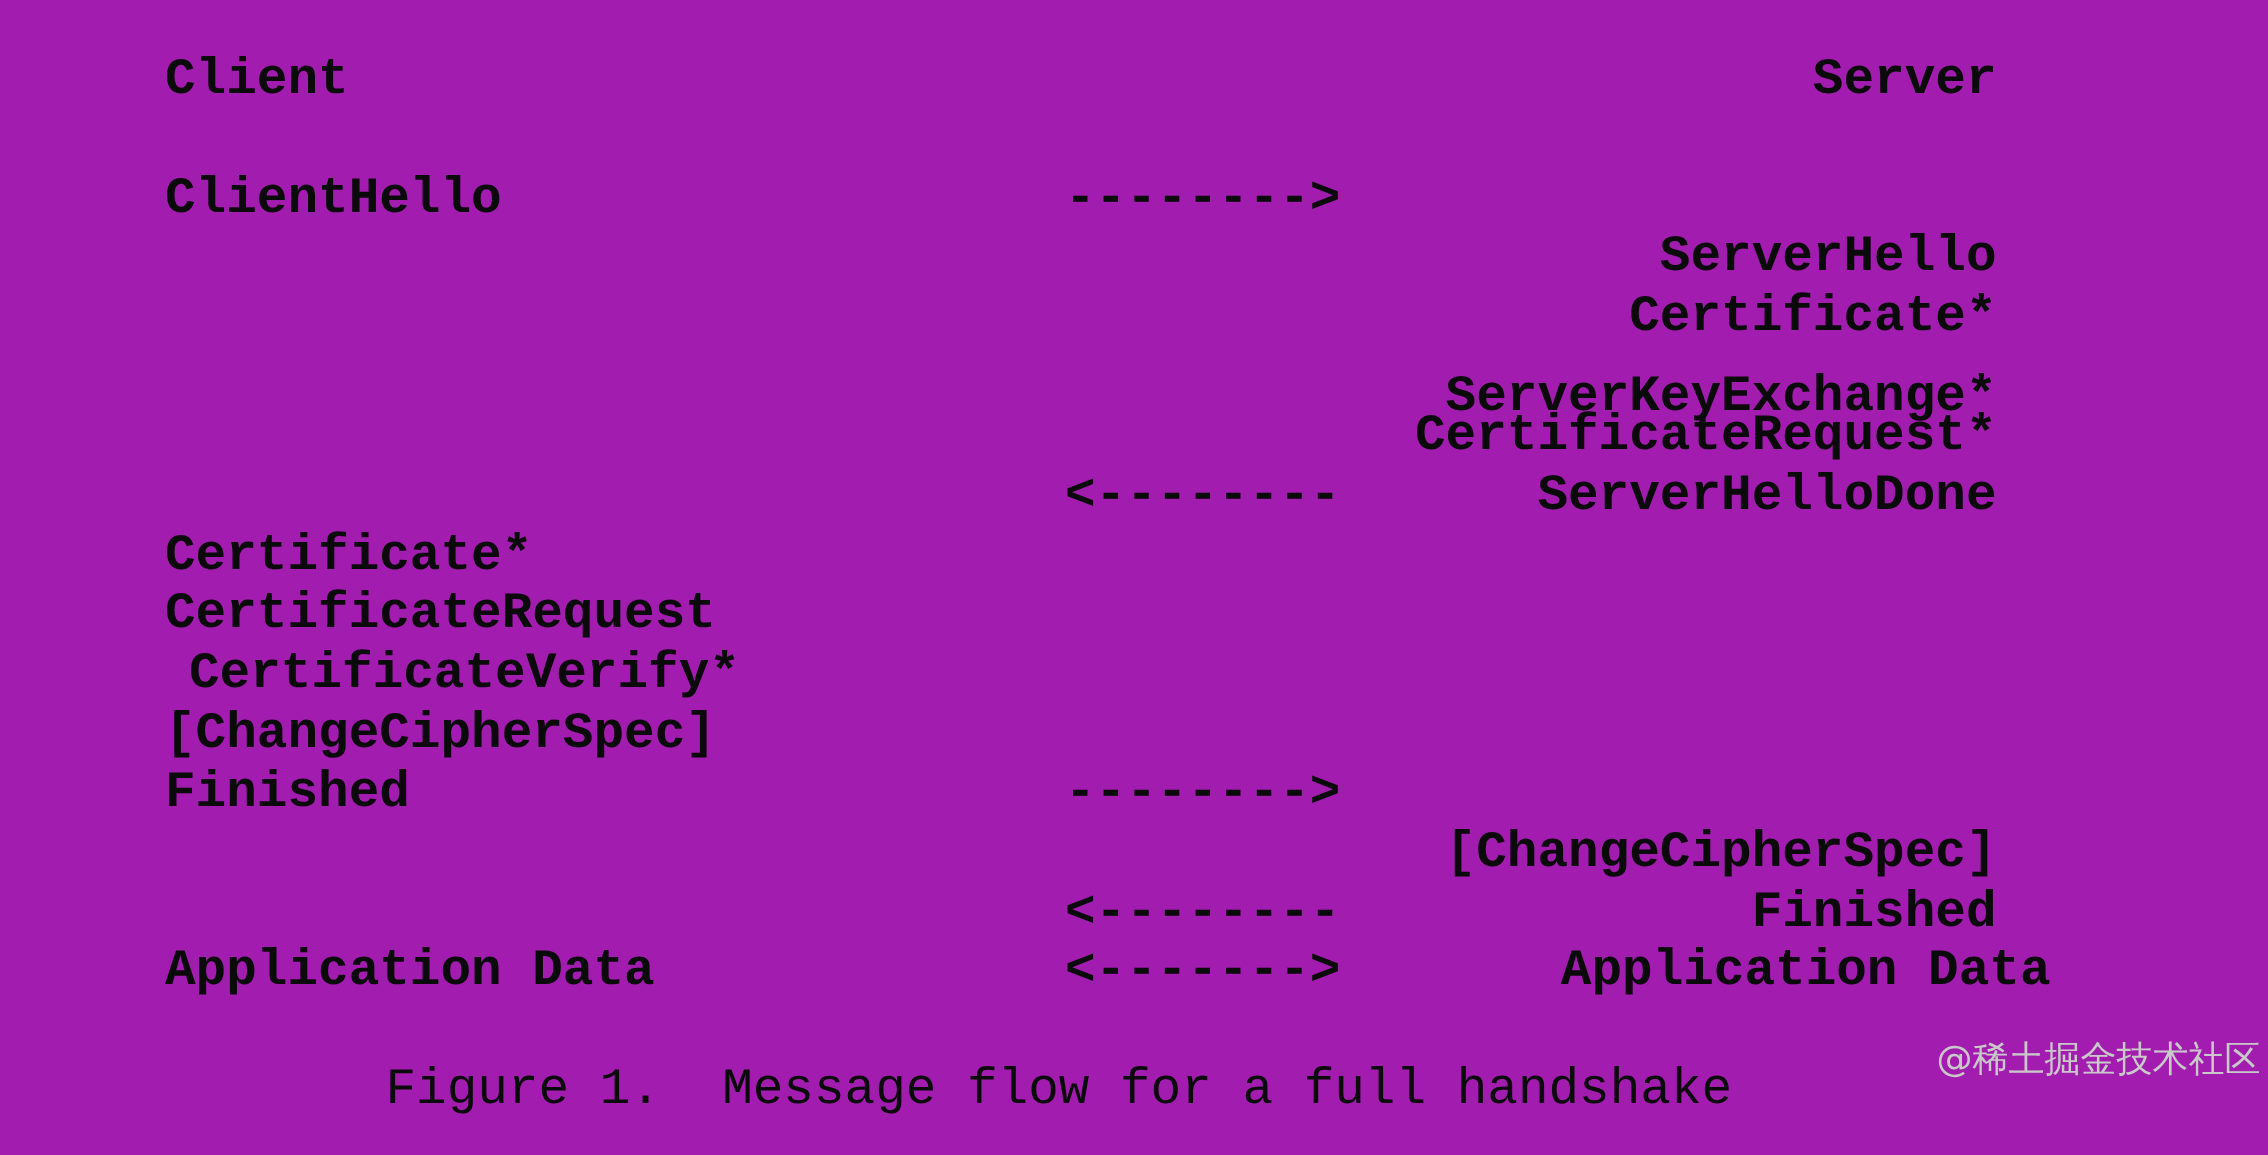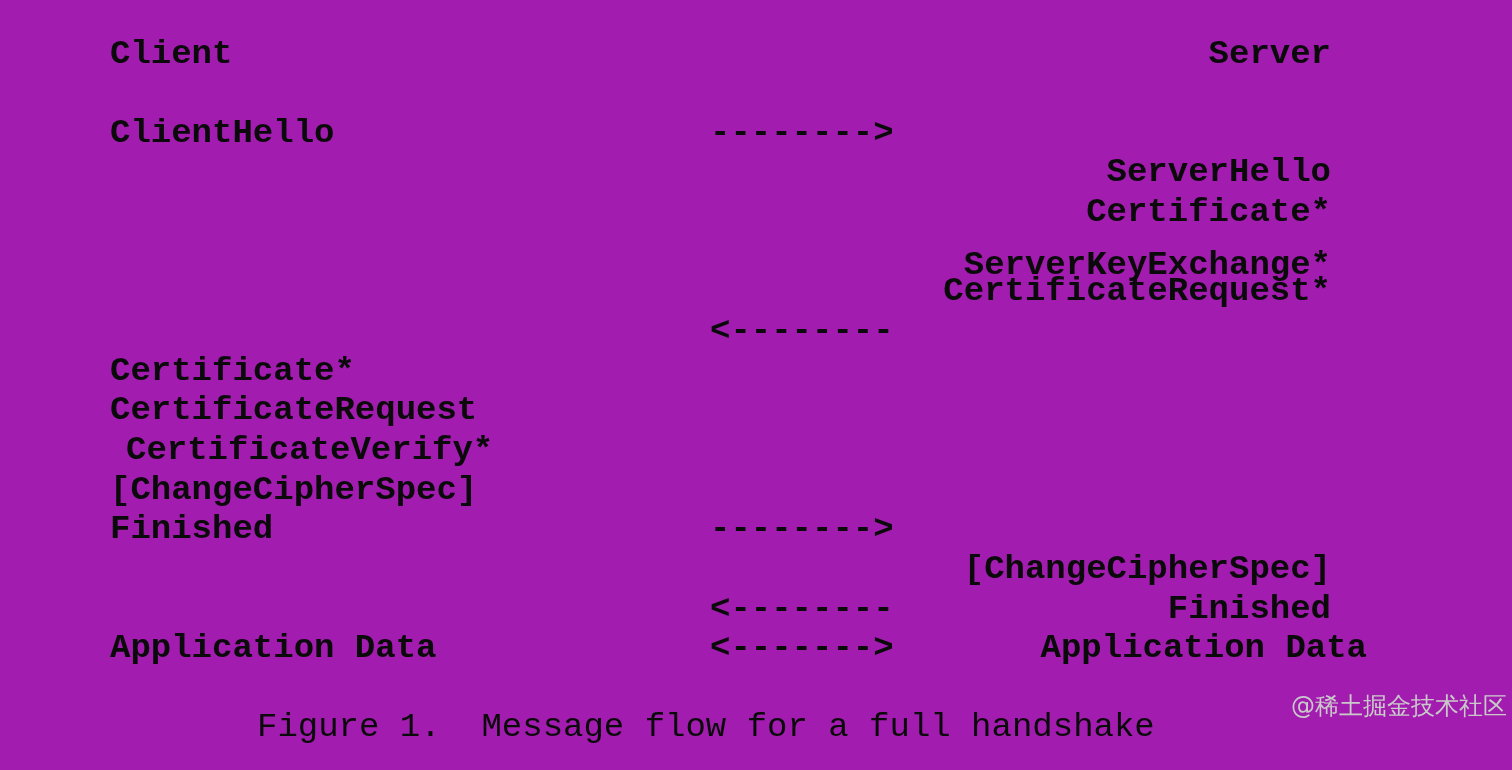--- a/index.html
+++ b/index.html
@@ -68,21 +68,21 @@
 <body>
 
 <div class="canvas">
   <div id="diagram-rows">
       <div class="diagram-row" style="top: 34px;"><span class="col-left">Client</span><span class="col-right">Server</span></div>
       <div class="diagram-row" style="top: 113px; text-align: right;"><span class="col-left">ClientHello</span><span class="col-mid">--------&gt;</span></div>
       <div class="diagram-row" style="top: 152px;"><span class="col-right">ServerHello</span></div>
       <div class="diagram-row" style="top: 192px;"><span class="col-right">Certificate*</span></div>
       <div class="diagram-row" style="top: 232px; margin-top: 13px;"><span class="col-right">ServerKeyExchange*</span></div>
       <div class="diagram-row" style="top: 271px; text-decoration: underline;"><span class="col-right">CertificateRequest*</span></div>
-      <div class="diagram-row" style="top: 311px;"><span class="col-mid">&lt;--------</span></div>
+      <div class="diagram-row" style="top: 311px;"><span class="col-mid">&lt;--------</span><span class="col-right">ServerHelloDone</span></div>
       <div class="diagram-row" style="top: 351px;"><span class="col-left">Certificate*</span></div>
       <div class="diagram-row" style="top: 390px;"><span class="col-left">CertificateRequest</span></div>
       <div class="diagram-row" style="top: 430px; margin-left: 16px;"><span class="col-left">CertificateVerify*</span></div>
       <div class="diagram-row" style="top: 470px;"><span class="col-left">[ChangeCipherSpec]</span></div>
       <div class="diagram-row" style="top: 509px;"><span class="col-left">Finished</span><span class="col-mid">--------&gt;</span></div>
       <div class="diagram-row" style="top: 549px;"><span class="col-right">[ChangeCipherSpec]</span></div>
       <div class="diagram-row" style="top: 589px;"><span class="col-mid">&lt;--------</span><span class="col-right">Finished</span></div>
       <div class="diagram-row" style="top: 628px; padding-left: 36px;"><span class="col-left">Application Data</span><span class="col-mid">&lt;-------&gt;</span><span class="col-right">Application Data</span></div>
     </div>
   <div class="caption">Figure 1.  Message flow for a full handshake</div>

